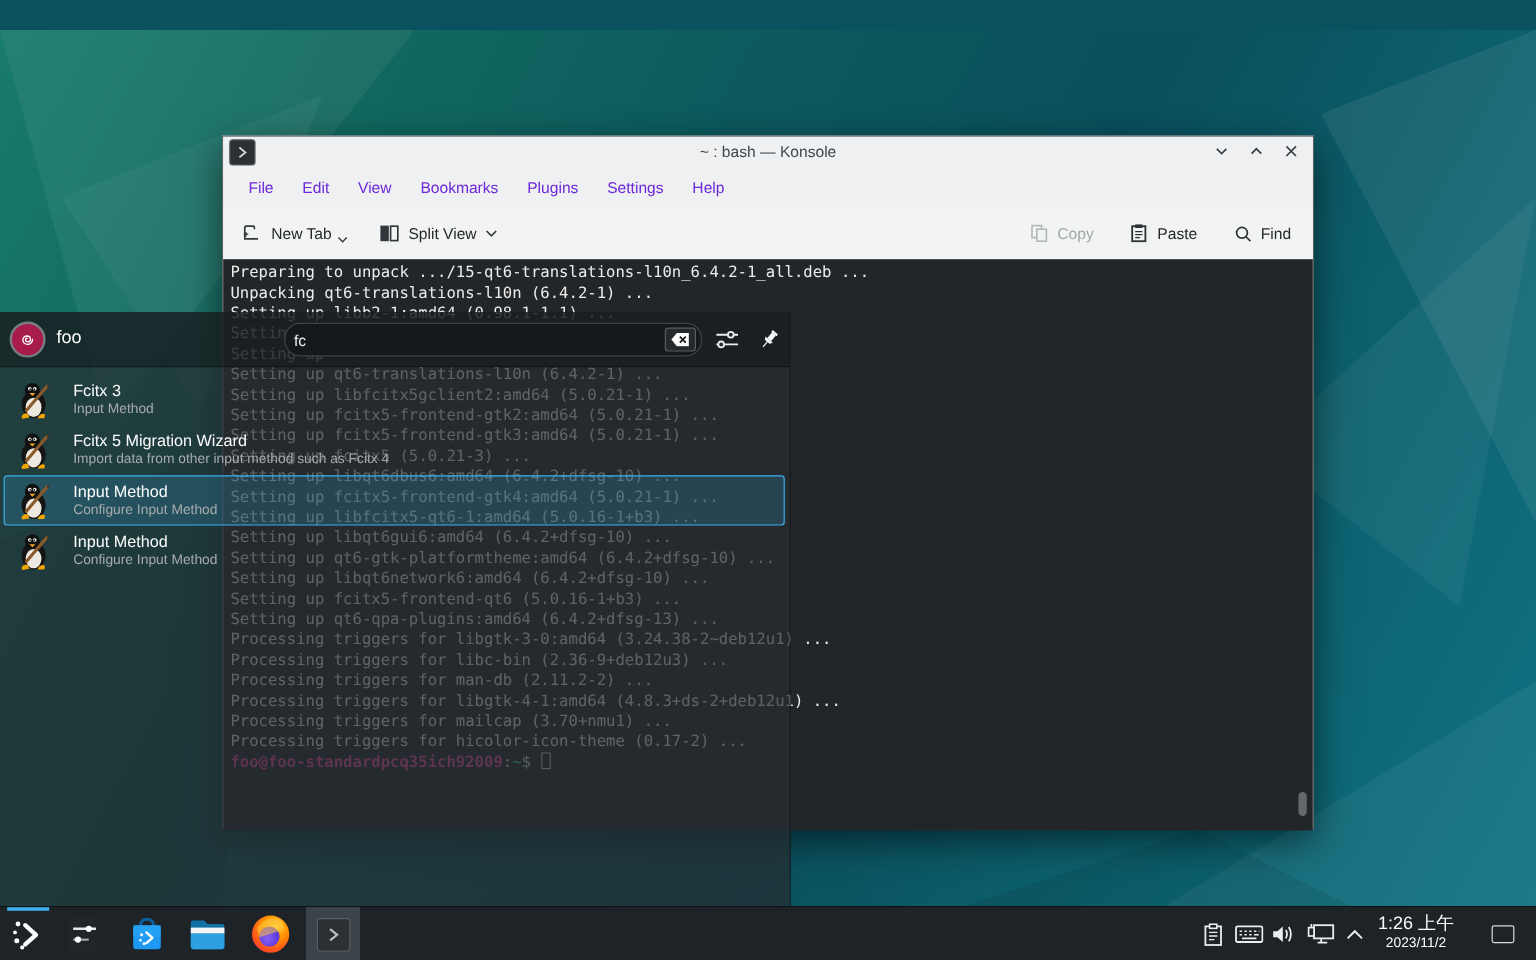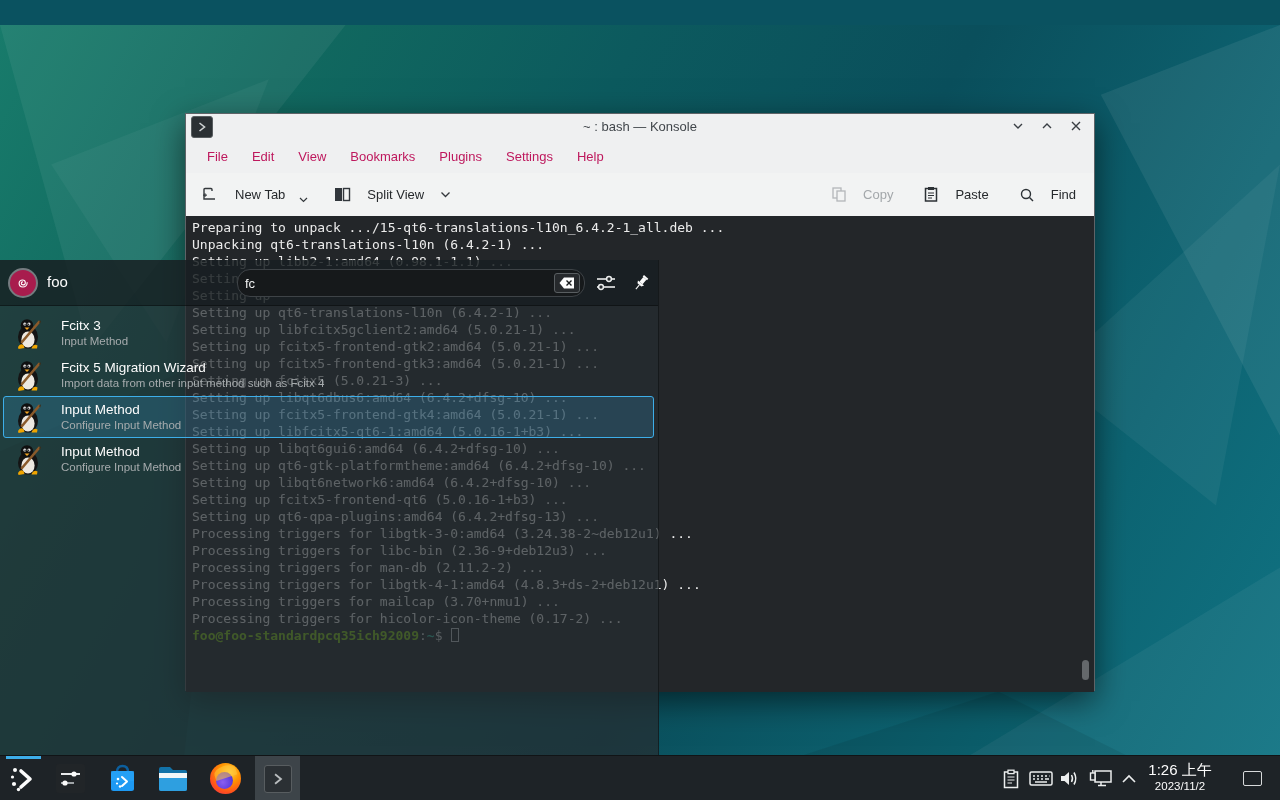--- a/index.html
+++ b/index.html
@@ -24,37 +24,37 @@
   #titlebar { position:relative; height:26px; background:#eff0f1; }
   .kicon { width:22px; height:22px; background:#2b3034; border:1px solid #585d60; border-radius:3px;
     display:flex; align-items:center; justify-content:center; }
   #titlebar .kicon { position:absolute; left:5px; top:2px; }
   #title-text { position:absolute; left:0; right:0; top:5px; text-align:center;
     font-size:13px; color:#41464b; }
   #win-controls { position:absolute; right:10px; top:4px; display:flex; gap:13px; }
   #win-controls svg { display:block; }
 
   #menubar { height:33px; background:#eff0f1; display:flex; align-items:center; padding-left:9px; }
-  .menu-item { font-size:13px; color:#be185d; padding:5px 12px; }
+  .menu-item { font-size:13px; color:#6d28d9; padding:5px 12px; }
 
   #toolbar { position:relative; height:43px; background:#f2f3f3; display:flex; align-items:center; padding-left:16px; }
-  .tbtn { display:flex; align-items:center; gap:16px; font-size:13px; color:#26292c; }
+  .tbtn { display:flex; align-items:center; gap:7px; font-size:13px; color:#26292c; }
   .tbtn svg { display:block; }
   #tb-left { display:flex; gap:26px; align-items:center; }
   #tb-right { position:absolute; right:18px; display:flex; gap:30px; align-items:center; }
   .tbtn.disabled { color:#a3a7aa; }
   .chev-small { margin-left:-2px; margin-top:10px; }
 
   
   #terminal { position:relative; height:476px; background:#232629; overflow:hidden;
     font-family:"DejaVu Sans Mono","Liberation Mono",monospace; font-size:13px; line-height:17px; color:#ececec; }
   #term-body { padding:3px 0 0 6px; }
   .tline { white-space:pre; }
   #prompt-line { white-space:pre; }
-  .p-user { color:#84cc16; font-weight:bold; }
+  .p-user { color:#ec4899; font-weight:bold; }
   .p-plain { color:#d7d9d9; }
   .p-path { color:#35c0a2; font-weight:bold; }
   #cursor { display:inline-block; width:8px; height:14px; border:1px solid #c3c6c8; vertical-align:-2px; margin-left:1px; }
   #scroll-thumb { position:absolute; right:5px; bottom:12px; width:7px; height:20px; background:#64686b; border-radius:4px; }
 
   
   #launcher { position:absolute; left:0; top:235px; width:659px; height:520px;
     background:rgba(38,44,49,0.72); border-right:1px solid rgba(0,0,0,0.4); }
   #launcher-header { position:relative; height:46px; background:rgba(15,20,24,0.48);
     border-bottom:1px solid rgba(0,0,0,0.35); }

